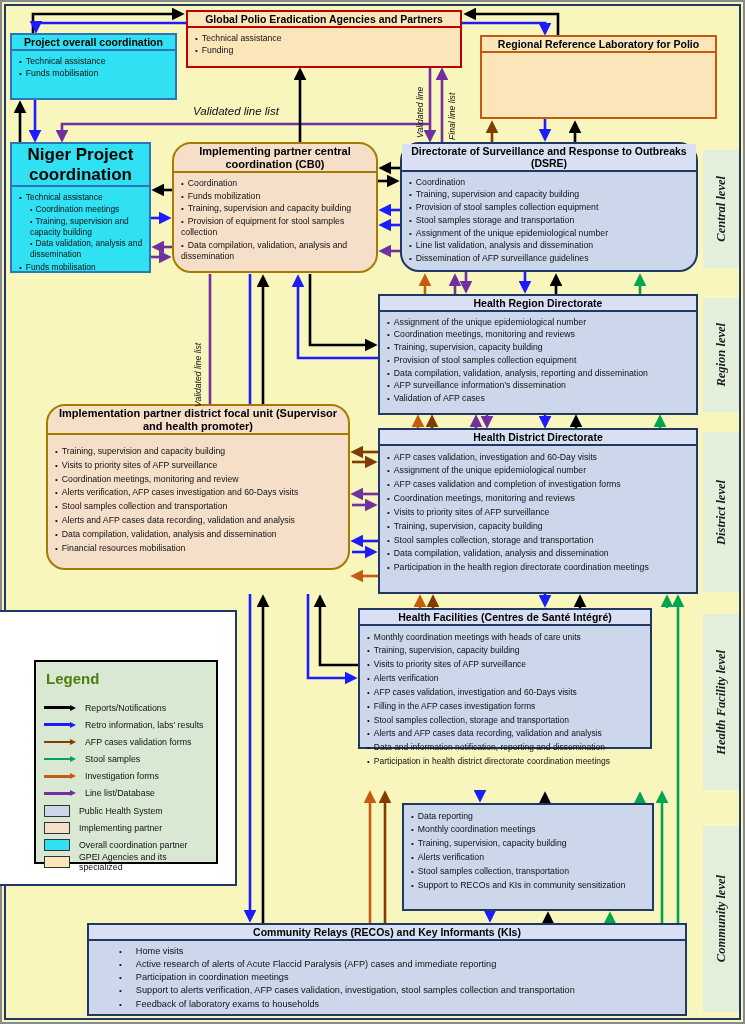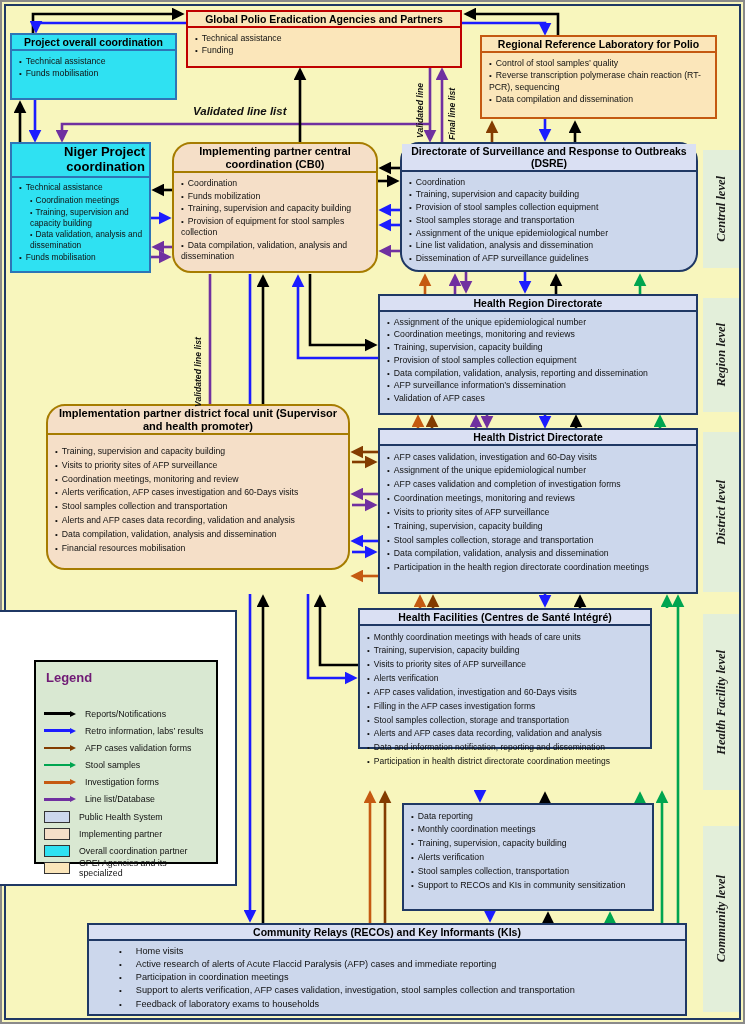--- a/index.html
+++ b/index.html
@@ -27,26 +27,26 @@
   ul.items li::before{content:"•";margin-right:4px;font-size:8px;}
   ul.items.mid li{margin:2.6px 0;}
   ul.sub{list-style:none;margin:1px 0 0 0;padding-left:11px;}
   ul.sub li{margin:1px 0;}
   ul.sub li::before{content:"•";margin-right:3px;font-size:7px;}
   .community-box ul.items{padding-left:30px;font-size:9.2px;}
   .community-box ul.items li::before{margin-right:14px;}
   .level{position:absolute;left:703px;width:36px;background:#E3EFDA;display:flex;align-items:center;justify-content:center;z-index:1;}
   .level span{writing-mode:vertical-rl;transform:rotate(180deg);font-family:"Liberation Serif",serif;
               font-style:italic;font-weight:bold;font-size:12.5px;color:#1a1a1a;white-space:nowrap;}
-  .flow-label{position:absolute;z-index:5;font-weight:bold;font-style:italic;color:#111;}
+  .flow-label{position:absolute;z-index:5;font-weight:normal;font-style:italic;color:#111;}
   .flow-label.vert{writing-mode:vertical-rl;transform:rotate(180deg);font-size:8.6px;}
   .flow-label.horiz{font-size:11.5px;}
   .legend{position:absolute;left:34px;top:660px;width:184px;height:204px;background:#D9E8D2;border:2px solid #000;
           box-sizing:border-box;padding:6px 8px;z-index:6;}
-  .legend-title{font-weight:bold;font-size:13px;margin:2px 0 22px 2px;color:#701a75;}
+  .legend-title{font-weight:bold;font-size:15px;margin:2px 0 14px 2px;color:#4d7c0f;}
   .legend-row{display:flex;align-items:center;gap:9px;margin:4.2px 0;height:13px;}
   .legend-row .lab{font-size:8.8px;color:#111;}
   .legend-arrow{display:flex;align-items:center;width:32px;flex:none;}
   .legend-arrow .shaft{flex:1;height:2.5px;background:currentColor;}
   .legend-arrow .head{width:0;height:0;border-left:6px solid currentColor;border-top:3.5px solid transparent;border-bottom:3.5px solid transparent;}
   .legend-swatch{width:26px;height:12px;border:1.5px solid #333;box-sizing:border-box;flex:none;}
 </style>
 </head>
 <body>
 
@@ -193,29 +193,24 @@
   <div class="box cyan" style="left:10px;top:33px;width:167px;height:67px;">
     <div class="box-title">Project overall coordination</div>
     <ul class="items">
       <li>Technical assistance</li>
       <li>Funds mobilisation</li>
     </ul>
   </div>
 
   <div class="box cream-orange" style="left:480px;top:35px;width:237px;height:84px;">
     <div class="box-title">Regional Reference Laboratory for Polio</div>
-    <ul class="items">
-      <li>Control of stool samples’ quality</li>
-      <li>Reverse transcription polymerase chain reaction (RT- PCR), sequencing</li>
-      <li>Data compilation and dissemination</li>
-    </ul>
   </div>
 
   <div class="box cyan" style="left:10px;top:142px;width:141px;height:131px;">
-    <div class="box-title" style="font-size:13px;text-align:right;">Niger Project coordination</div>
+    <div class="box-title" style="font-size:17px;">Niger Project coordination</div>
     <ul class="items" style="font-size:8.4px;">
       <li><span>Technical assistance</span>
         <ul class="sub">
           <li>Coordination meetings</li>
           <li>Training, supervision and capacity building</li>
           <li>Data validation, analysis and dissemination</li>
         </ul>
       </li>
       <li><span>Funds mobilisation</span></li>
     </ul>

